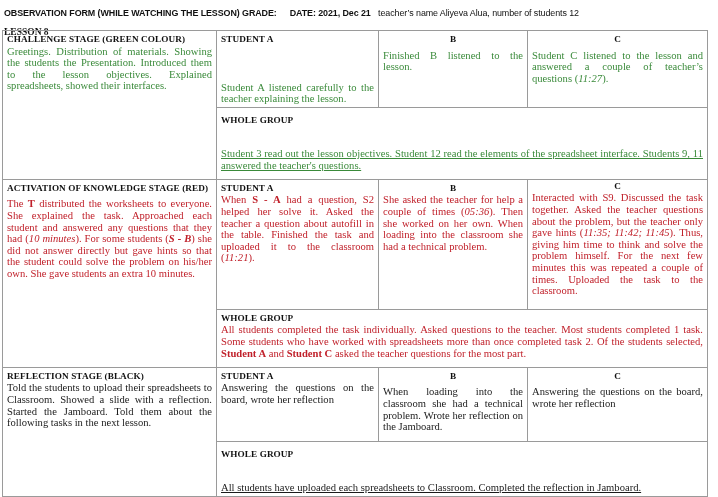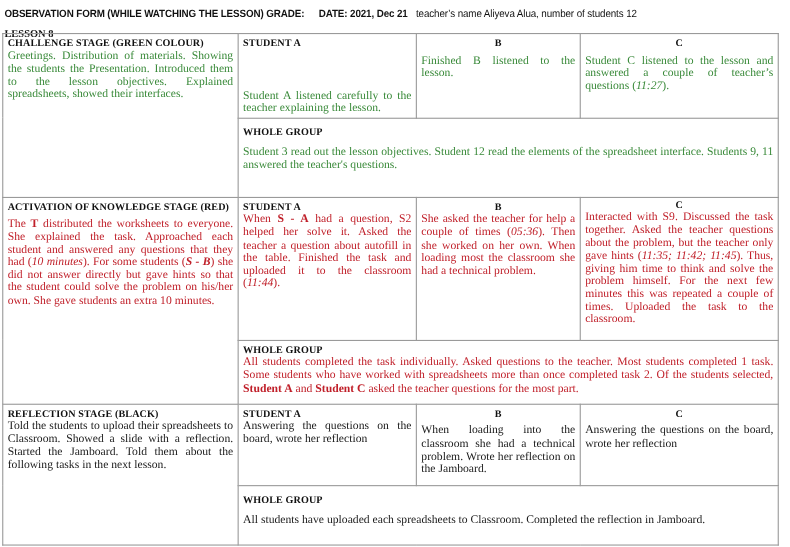--- a/index.html
+++ b/index.html
@@ -16,21 +16,21 @@
           table-layout: fixed; padding-left: 33px; }
   td { border: 1px solid #9a9a9a; vertical-align: top; padding: 3px 4px 2px 4px;
        font-size: 10.6px; line-height: 11.6px; text-align: justify; }
   .lbl { font-weight: bold; font-size: 9.2px; color: #111; letter-spacing: 0.1px; }
   .ctr { text-align: center; }
   .green { color: #3a8a3a; }
   .red { color: #c0202a; }
   .black { color: #1a1a1a; }
   .stage-body { }
   .mt4 { margin-top: 4px; }
-  .mt6 { margin-top: 7px; }
+  .mt6 { margin-top: 22px; text-decoration: underline; }
   .it { font-style: italic; }
   .b { font-weight: bold; }
 </style>
 </head>
 <body>
 
 <div class="hdr">
   <span>OBSERVATION FORM (WHILE WATCHING THE LESSON) GRADE:</span><span class="sp"></span><span>DATE: 2021, Dec 21</span><span class="sp2"></span><span class="normal">teacher’s name Aliyeva Alua, number of students 12</span>
 </div>
 <div class="lesson">LESSON 8</div>
@@ -69,25 +69,25 @@
     </td>
   </tr>
 
   <tr style="height:130px">
     <td rowspan="2">
       <div class="lbl">ACTIVATION OF KNOWLEDGE STAGE (RED)</div>
       <div class="red mt4" style="color: rgb(192, 32, 42);"><span>The </span><span class="b">T</span><span> distributed the worksheets to everyone. She explained the task. Approached each student and answered any questions that they had (</span><span class="it">10 minutes</span><span>). For some students (</span><span class="b it">S - B</span><span>) she did not answer directly but gave hints so that the student could solve the problem on his/her own. She gave students an extra 10 minutes.</span></div>
     </td>
     <td>
       <div class="lbl">STUDENT A</div>
-      <div class="red" style="color: rgb(192, 32, 42);"><span>When </span><span class="b">S - A</span><span> had a question, S2 helped her solve it. Asked the teacher a question about autofill in the table. Finished the task and uploaded it to the classroom (</span><span class="it">11:44</span><span>).</span></div>
+      <div class="red" style="color: rgb(192, 32, 42);"><span>When </span><span class="b">S - A</span><span> had a question, S2 helped her solve it. Asked the teacher a question about autofill in the table. Finished the task and uploaded it to the classroom (</span><span class="it">11:21</span><span>).</span></div>
     </td>
     <td>
       <div class="lbl ctr">B</div>
-      <div class="red" style="color: rgb(192, 32, 42);"><span>She asked the teacher for help a couple of times (</span><span class="it">05:36</span><span>). Then she worked on her own. When loading most the classroom she had a technical problem.</span></div>
+      <div class="red" style="color: rgb(192, 32, 42);"><span>She asked the teacher for help a couple of times (</span><span class="it">05:36</span><span>). Then she worked on her own. When loading into the classroom she had a technical problem.</span></div>
     </td>
     <td style="padding-top:1px">
       <div class="lbl ctr">C</div>
       <div class="red" style="color: rgb(192, 32, 42);"><span>Interacted with S9. Discussed the task together. Asked the teacher questions about the problem, but the teacher only gave hints (</span><span class="it">11:35; 11:42; 11:45</span><span>). Thus, giving him time to think and solve the problem himself. For the next few minutes this was repeated a couple of times. Uploaded the task to the classroom.</span></div>
     </td>
   </tr>
   <tr style="height:58px">
     <td colspan="3">
       <div class="lbl">WHOLE GROUP</div>
       <div class="red" style="color: rgb(192, 32, 42);"><span>All students completed the task individually. Asked questions to the teacher. Most students completed 1 task. Some students who have worked with spreadsheets more than once completed task 2. Of the students selected, </span><span class="b">Student A</span><span> and </span><span class="b">Student C</span><span> asked the teacher questions for the most part.</span></div>

